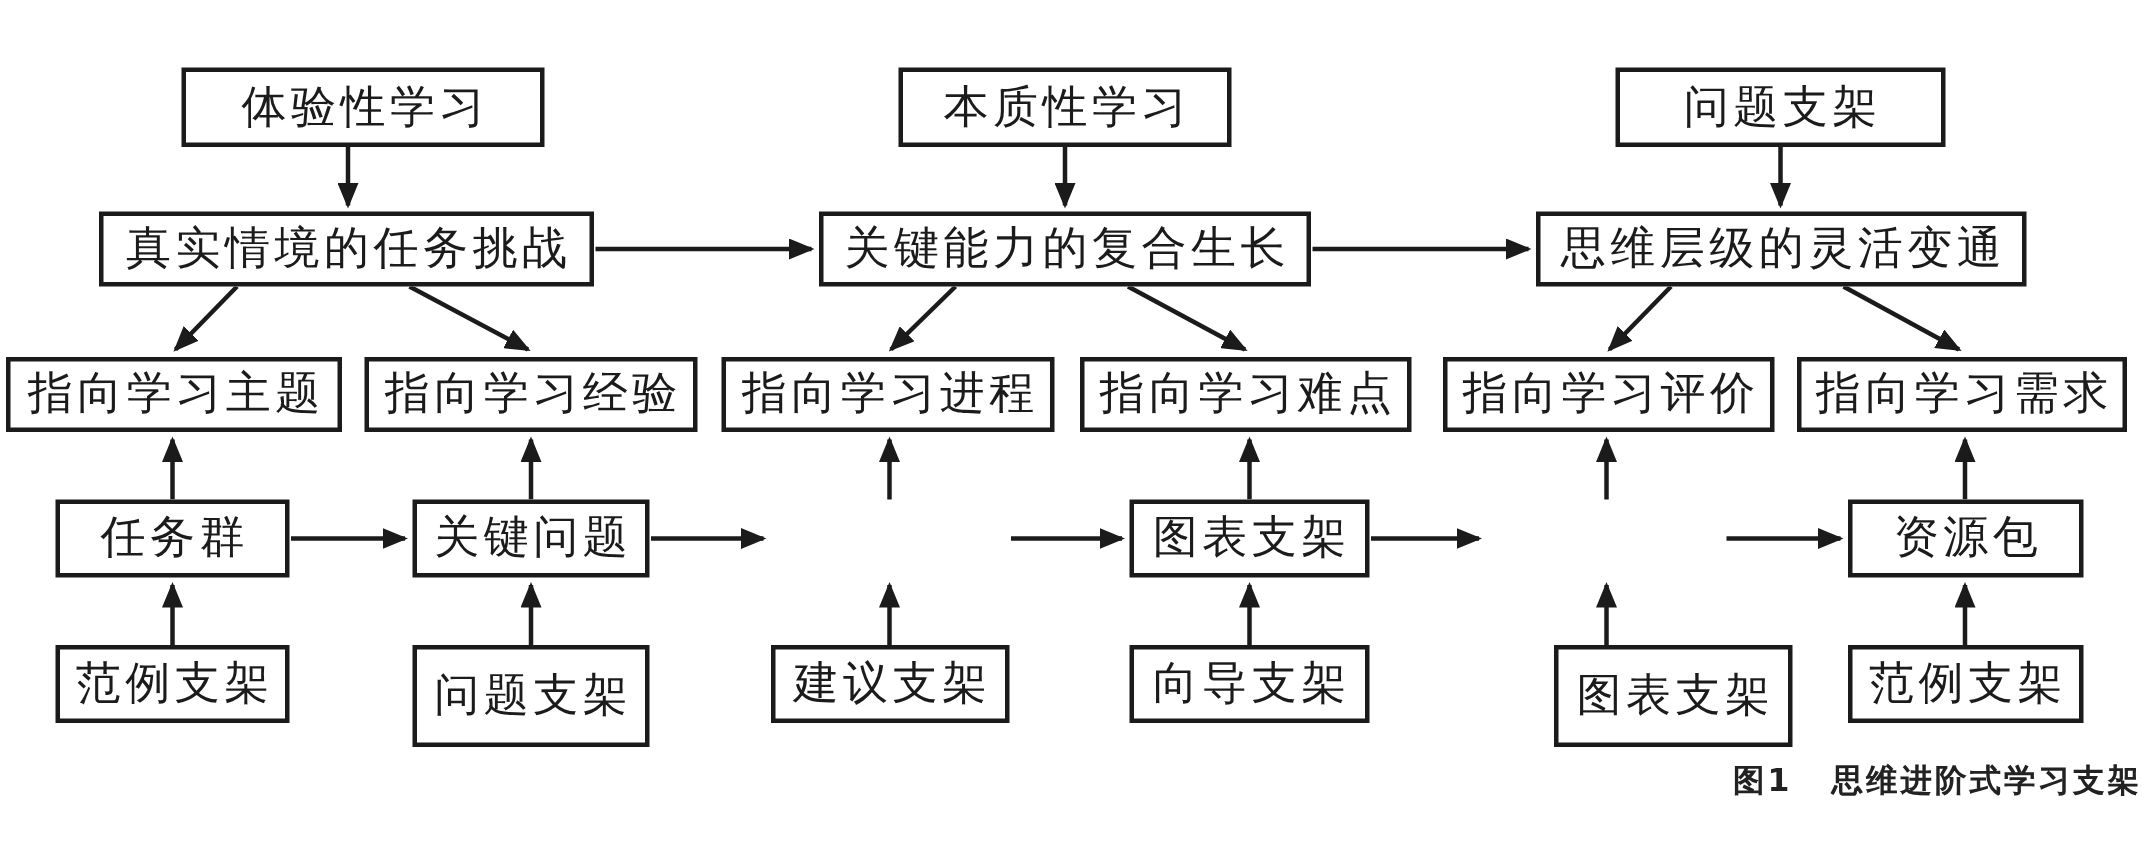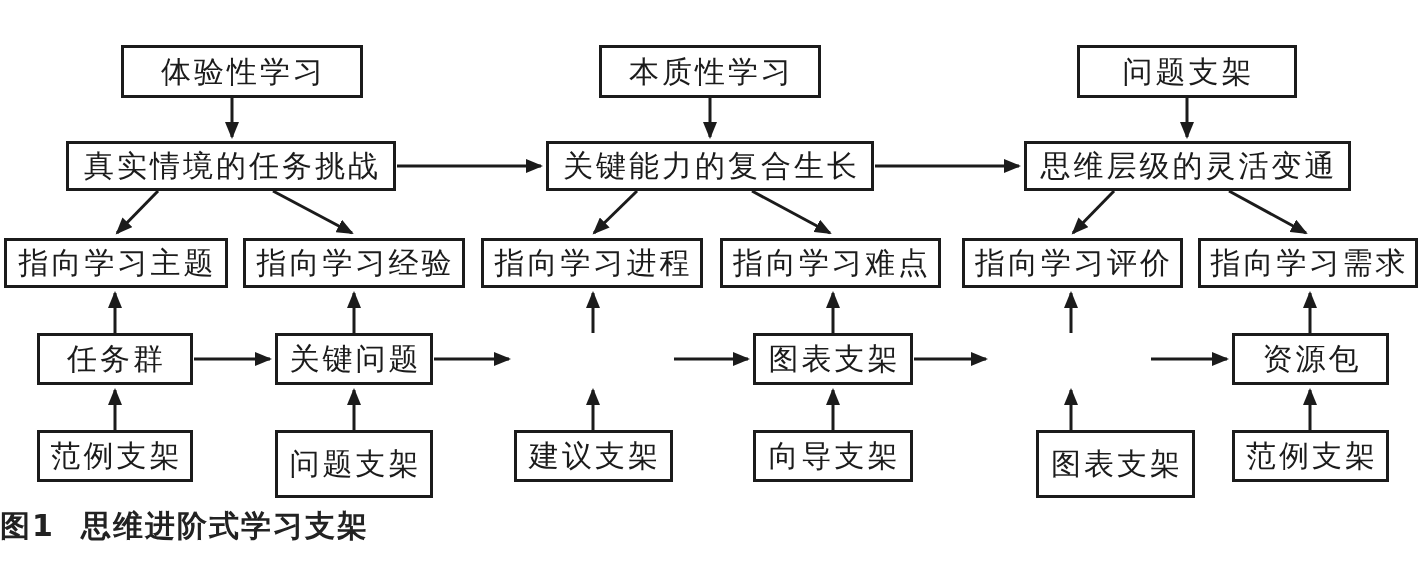--- a/index.html
+++ b/index.html
@@ -20,23 +20,23 @@
     letter-spacing:3px;
     color:#1b1b1b;
     white-space:nowrap;
     z-index:2;
   }
   .node span{transform:translateX(1.5px);} 
   svg.arrows{position:absolute;left:0;top:0;z-index:1;}
   svg.arrows line{stroke:#1b1b1b;stroke-width:3;}
   .caption{
     position:absolute;left:0;top:506px;width:1428px;
-    text-align:left;
+    text-align:right;
     font-family:"DejaVu Sans", sans-serif;
-    font-weight:700;font-size:30px;color:#222;
+    font-weight:700;font-size:21px;color:#222;
     letter-spacing:2px;
   }
   .caption .prefix{margin-right:26px;}
 </style>
 </head>
 <body>
 
 <div class="stage">
 
   <svg class="arrows" width="1428" height="577" viewBox="0 0 1428 577">

